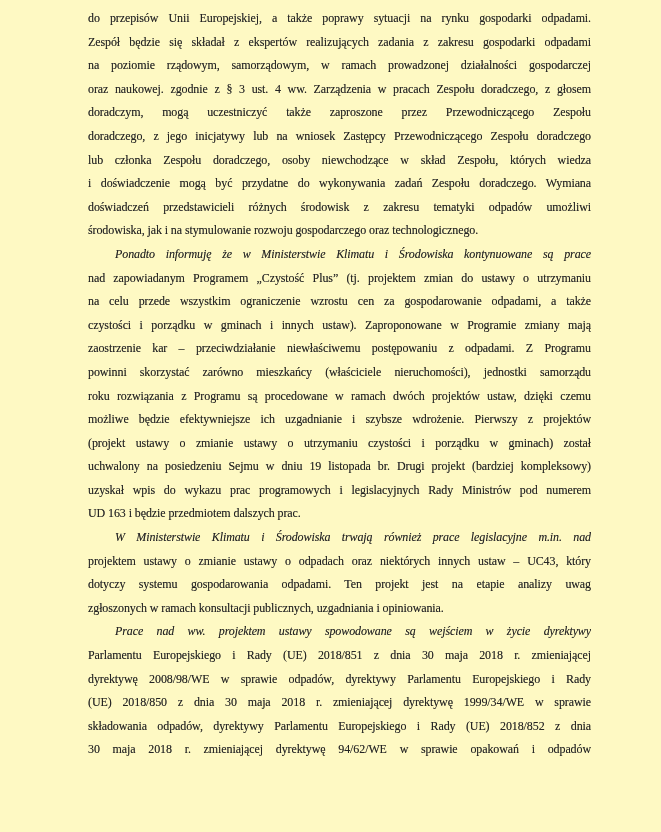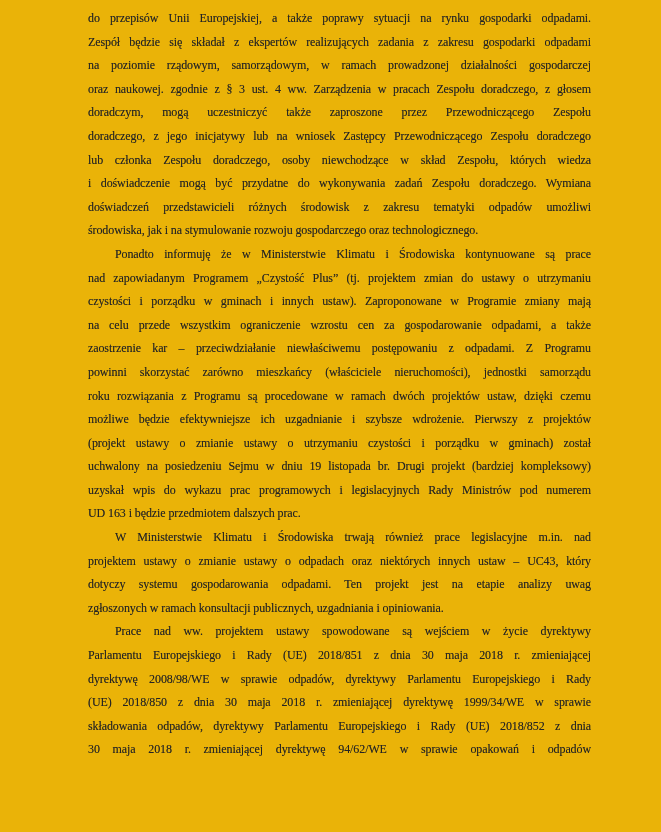--- a/index.html
+++ b/index.html
@@ -11,21 +11,21 @@
     width: 661px;
     height: 832px;
     overflow: hidden;
     position: relative;
   }
   .page {
     position: absolute;
     inset: 0;
     box-sizing: border-box;
     padding: 7px 70px 0 88px;
-    background: #eab308;
+    background: #fef9c3;
   }
   .para {
     margin: 0;
   }
   .line {
     font-family: "Liberation Serif", "DejaVu Serif", serif;
     font-size: 12px;
     line-height: 23.6px;
     height: 23.6px;
     color: #242424;
@@ -35,20 +35,21 @@
     white-space: normal;
     overflow: hidden;
     text-shadow: 0 0 0.6px rgba(40, 40, 40, 0.45);
   }
   .line.end {
     text-align-last: left;
     font-family: Liberation Serif, serif;
   }
   .line.indent {
     text-indent: 27px;
+    font-style: italic;
   }
 </style>
 </head>
 <body>
 
 <div class="page">
 
   <div class="para">
     <div class="line">do przepisów Unii Europejskiej, a także poprawy sytuacji na rynku gospodarki odpadami.</div>
     <div class="line">Zespół będzie się składał z ekspertów realizujących zadania z zakresu gospodarki odpadami</div>
@@ -58,22 +59,22 @@
     <div class="line">doradczego, z jego inicjatywy lub na wniosek Zastępcy Przewodniczącego Zespołu doradczego</div>
     <div class="line">lub członka Zespołu doradczego, osoby niewchodzące w skład Zespołu, których wiedza</div>
     <div class="line">i doświadczenie mogą być przydatne do wykonywania zadań Zespołu doradczego. Wymiana</div>
     <div class="line">doświadczeń przedstawicieli różnych środowisk z zakresu tematyki odpadów umożliwi</div>
     <div class="line end">środowiska, jak i na stymulowanie rozwoju gospodarczego oraz technologicznego.</div>
   </div>
 
   <div class="para">
     <div class="line indent">Ponadto  informuję że w Ministerstwie Klimatu i Środowiska kontynuowane są prace</div>
     <div class="line">nad zapowiadanym Programem „Czystość Plus” (tj. projektem zmian do ustawy o utrzymaniu</div>
+    <div class="line">na celu przede wszystkim ograniczenie wzrostu cen za gospodarowanie odpadami, a także</div>
     <div class="line">czystości  i porządku w gminach i innych ustaw). Zaproponowane w Programie zmiany mają</div>
-    <div class="line">na celu przede wszystkim ograniczenie wzrostu cen za gospodarowanie odpadami, a także</div>
     <div class="line">zaostrzenie kar – przeciwdziałanie niewłaściwemu postępowaniu z odpadami. Z Programu</div>
     <div class="line">powinni skorzystać zarówno mieszkańcy (właściciele nieruchomości), jednostki samorządu</div>
     <div class="line">roku rozwiązania z Programu są procedowane w ramach dwóch projektów ustaw, dzięki czemu</div>
     <div class="line">możliwe będzie efektywniejsze ich uzgadnianie i szybsze wdrożenie. Pierwszy z projektów</div>
     <div class="line">(projekt ustawy o zmianie ustawy o utrzymaniu czystości  i porządku w gminach) został</div>
     <div class="line">uchwalony na posiedzeniu Sejmu w dniu 19 listopada br. Drugi projekt (bardziej kompleksowy)</div>
     <div class="line">uzyskał wpis do wykazu prac programowych i legislacyjnych Rady Ministrów pod numerem</div>
     <div class="line end">UD 163 i będzie przedmiotem dalszych prac.</div>
   </div>
 

